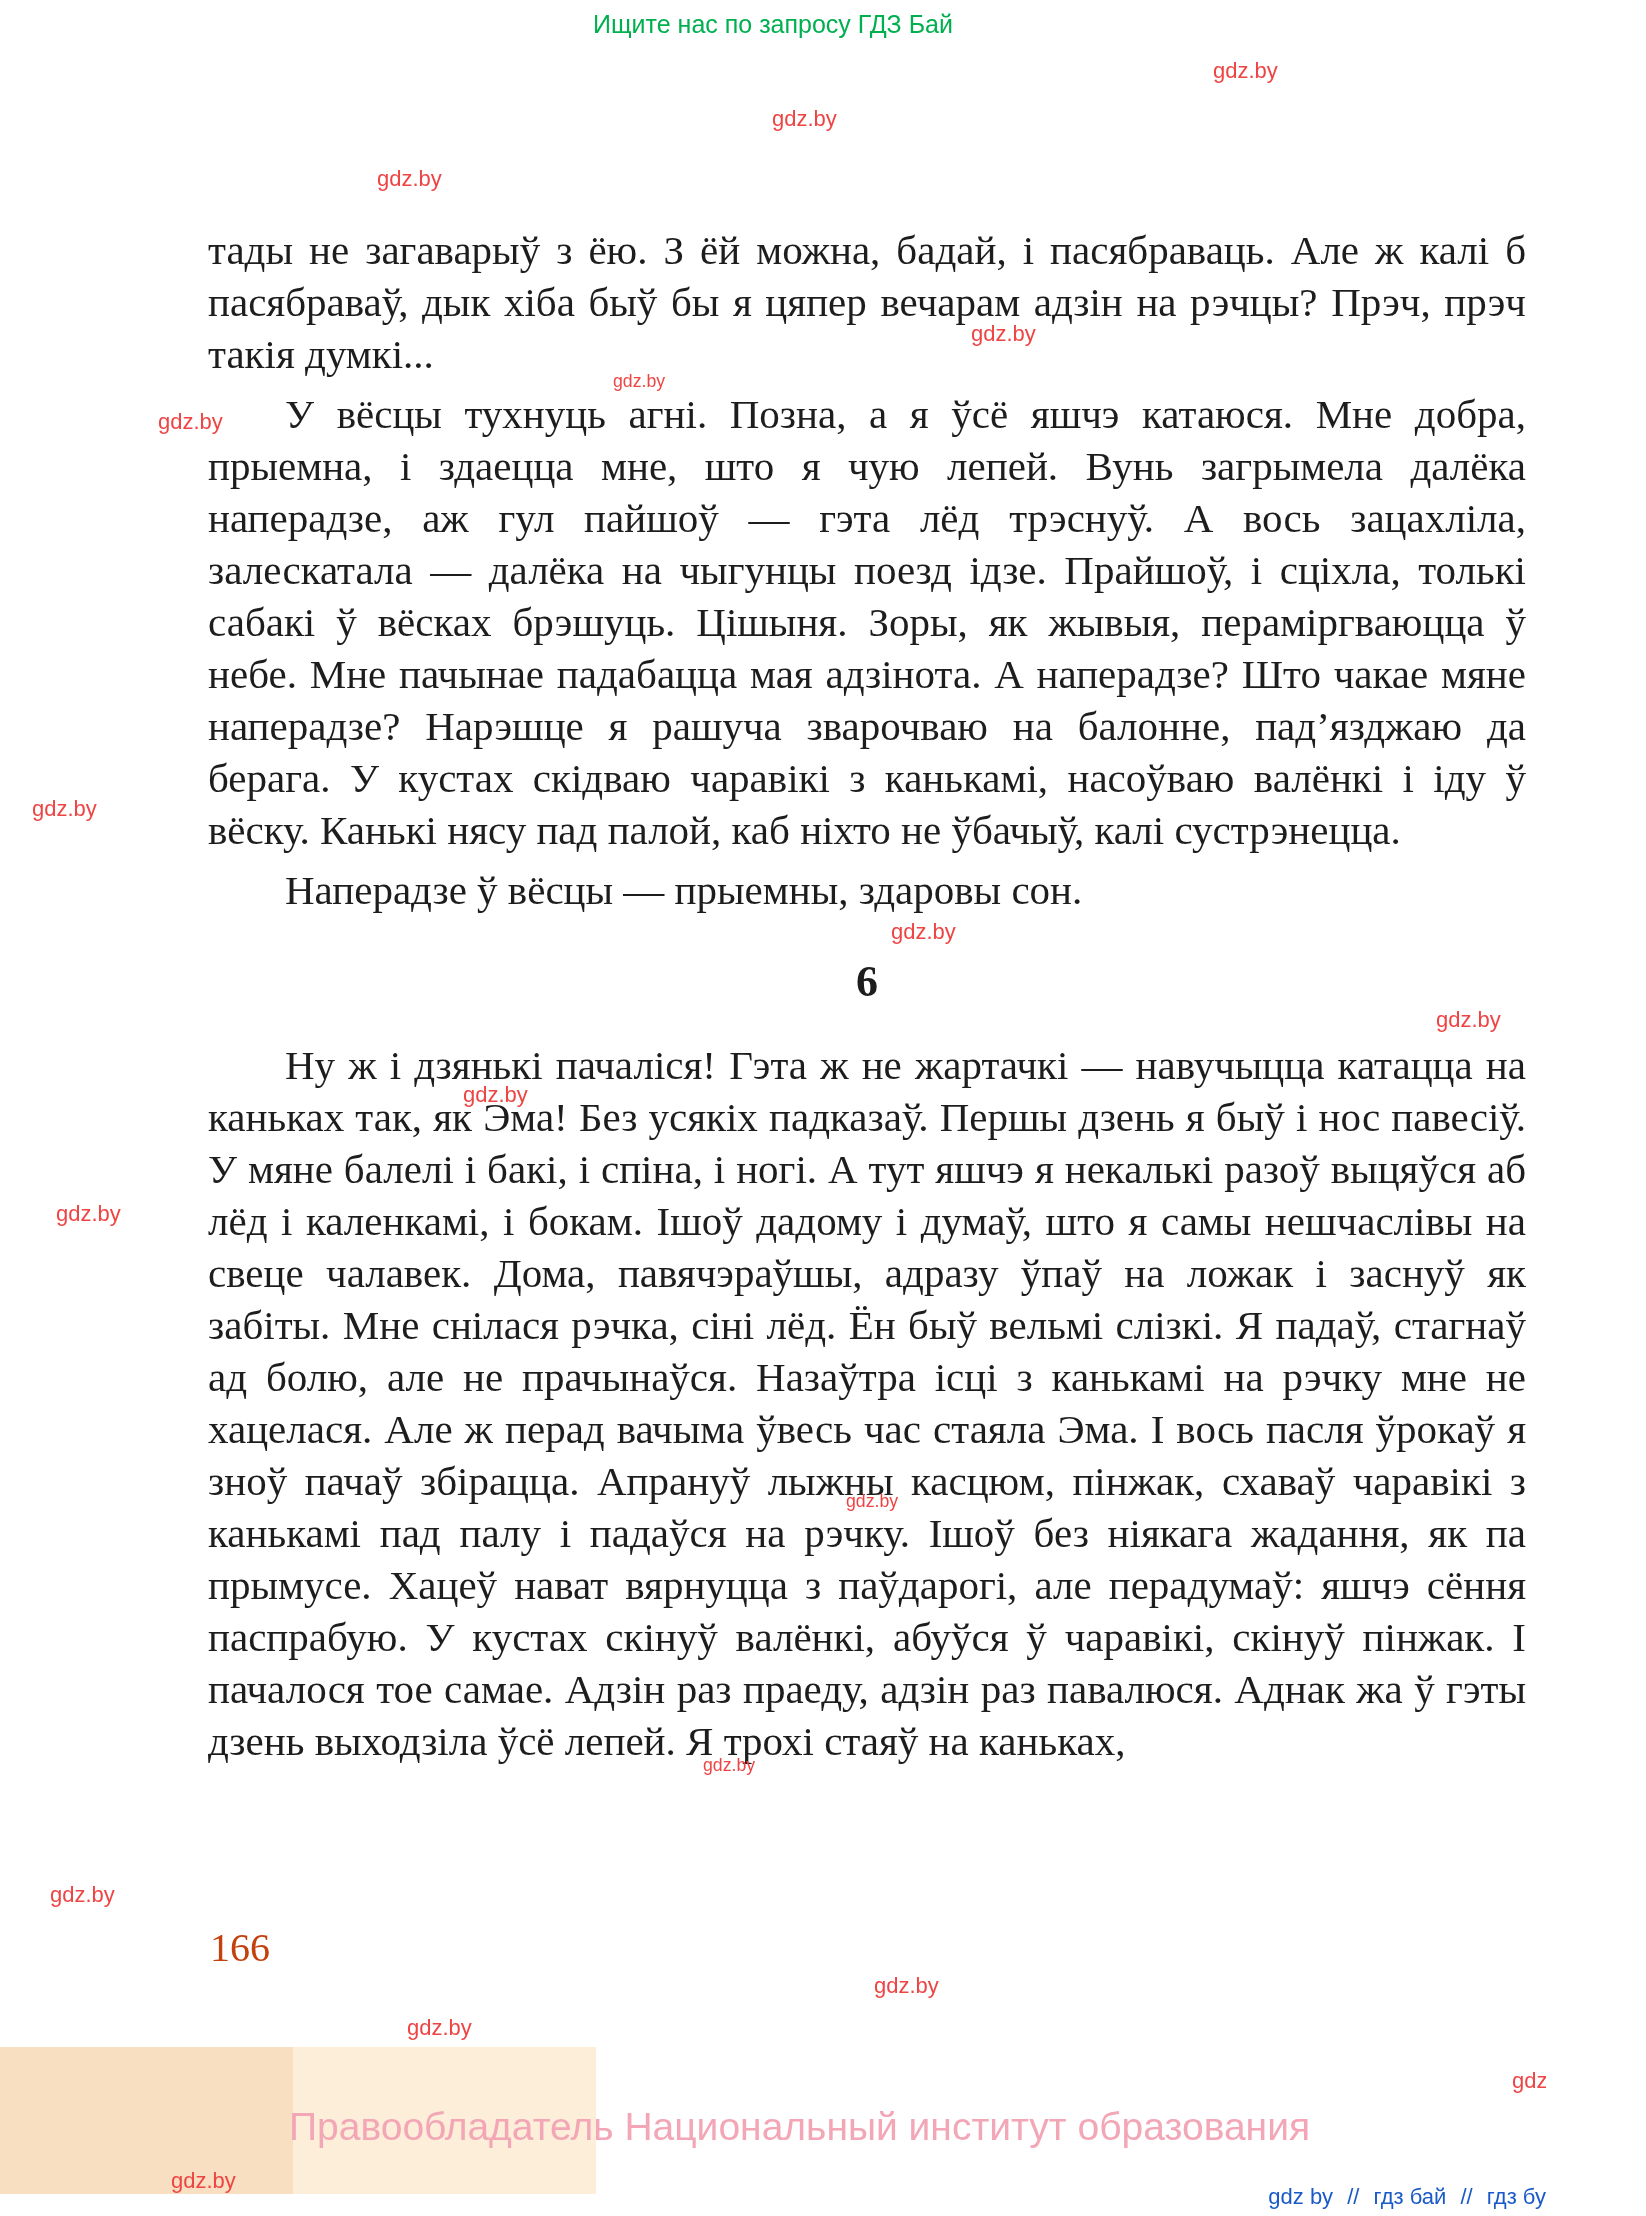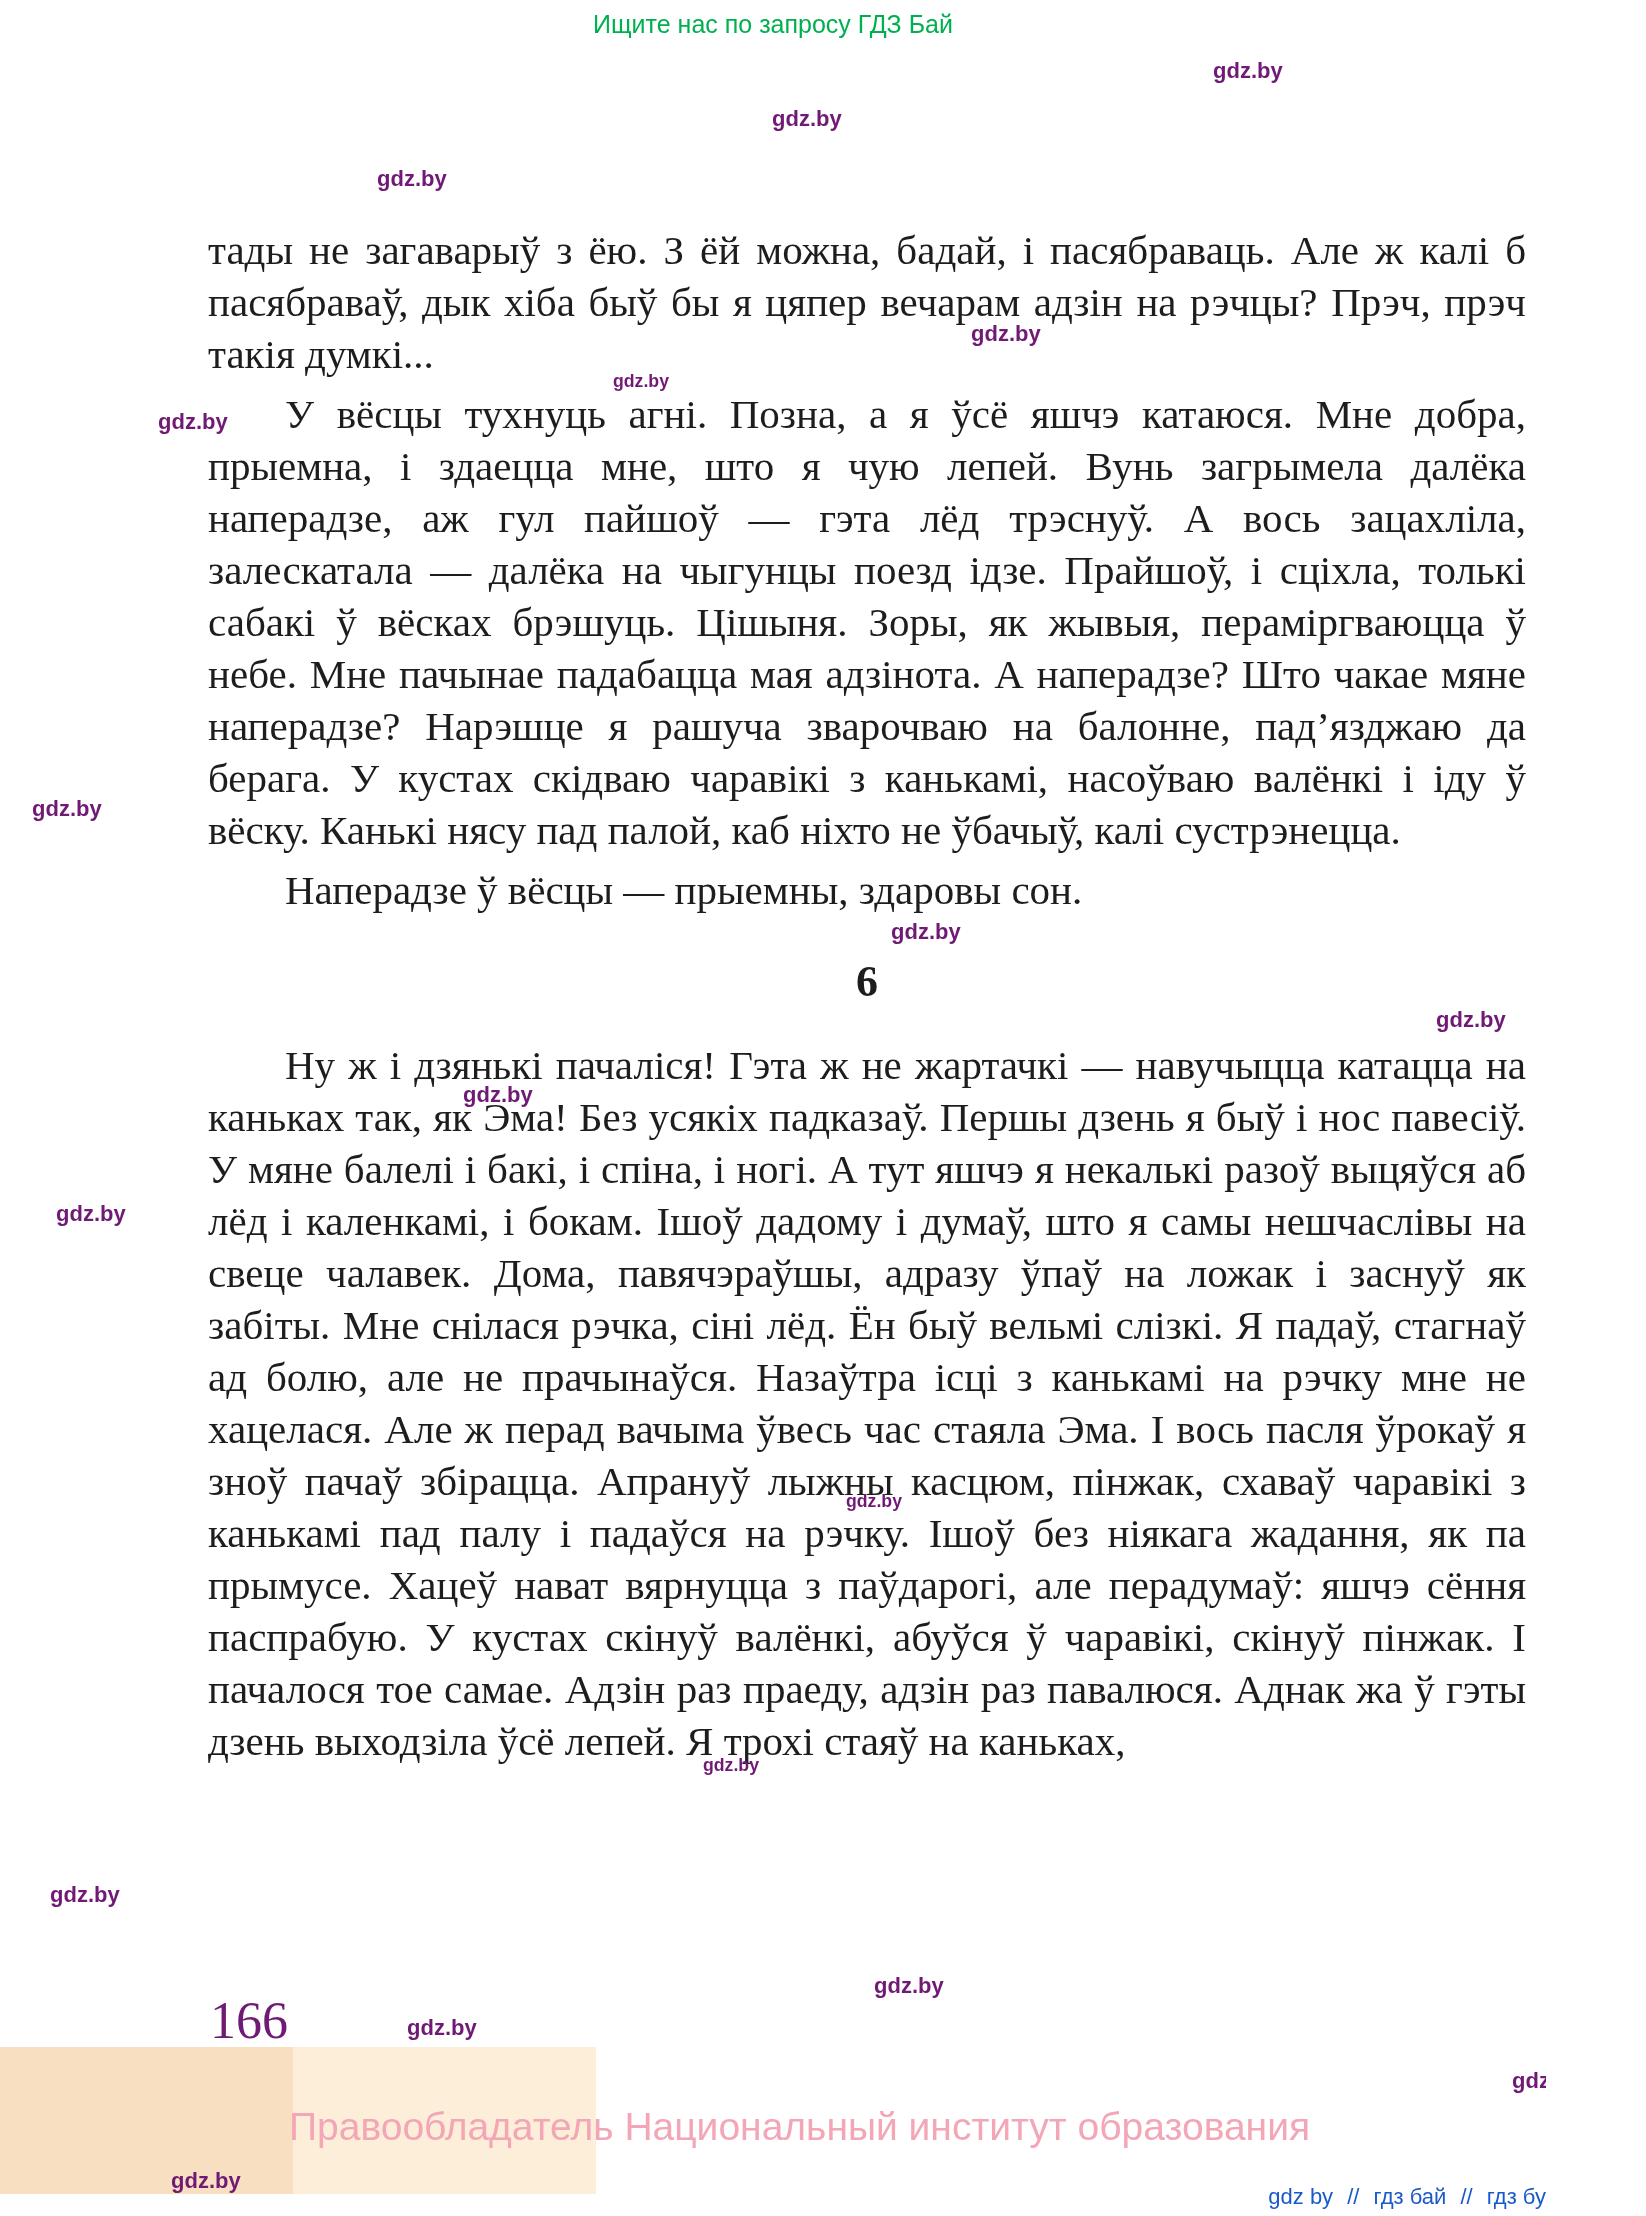--- a/index.html
+++ b/index.html
@@ -46,24 +46,24 @@
     font-size: 44px;
     line-height: 52px;
     margin: 40px 0 31px 0;
     text-indent: 0;
   }
 
   
   .page-number {
     position: absolute;
     left: 210px;
-    top: 1991px;
+    top: 1924px;
     font-family: "Liberation Serif", serif;
-    font-size: 52px;
-    color: #701a75;
+    font-size: 40px;
+    color: #c2410c;
   }
 
   
   .band-left {
     position: absolute;
     left: 0; top: 2047px;
     width: 293px; height: 147px;
     background: #f9dfc2;
   }
   .band-right {
@@ -99,23 +99,22 @@
     text-decoration: none;
     cursor: pointer;
   }
   .footer-links .sep { margin: 0 8px; color: #1a5ac8; }
 
   
   .wm {
     position: absolute;
     font-family: "Liberation Sans", sans-serif;
     font-size: 22px;
-    color: #701a75;
+    color: #ef4444;
     white-space: nowrap;
-    font-weight: bold;
   }
   .wm.sm { font-size: 17.7px; }
 </style>
 </head>
 <body>
 
 <div class="page">
 
   <div class="promo">Ищите нас по запросу ГДЗ Бай</div>
 

